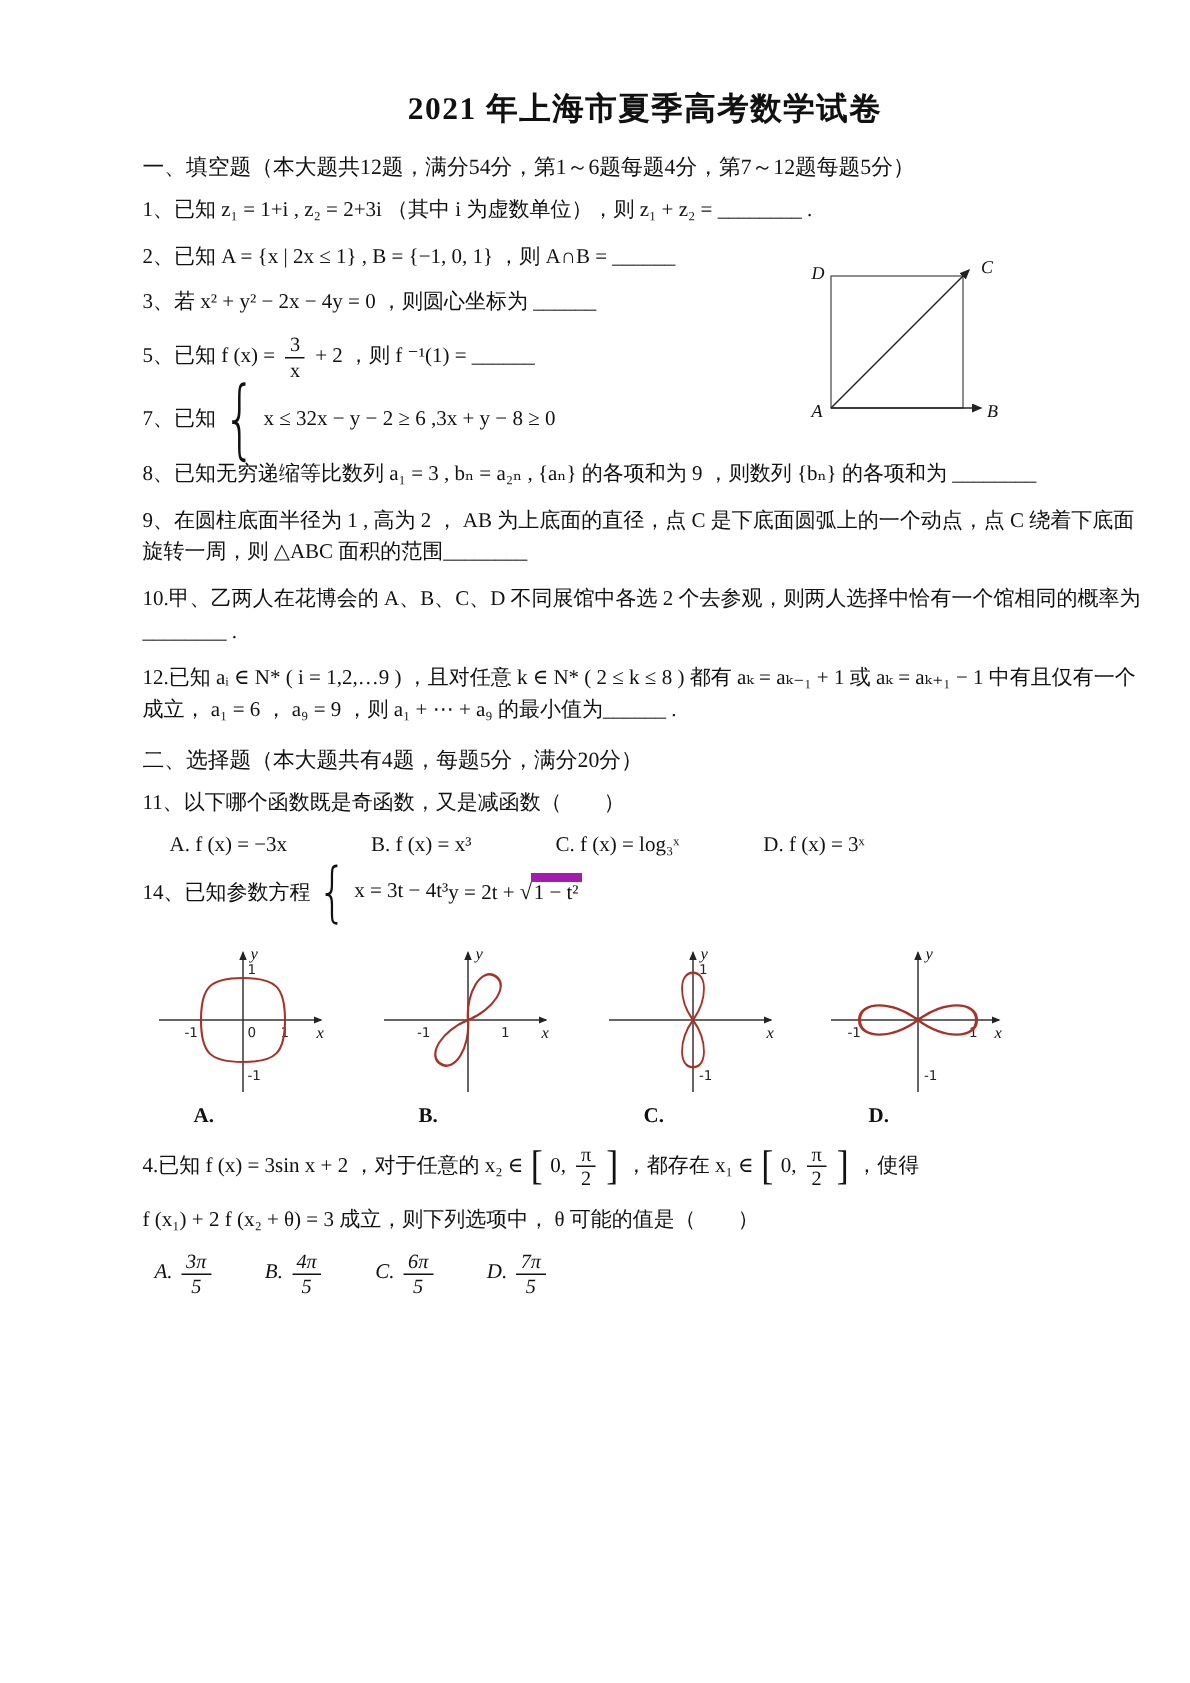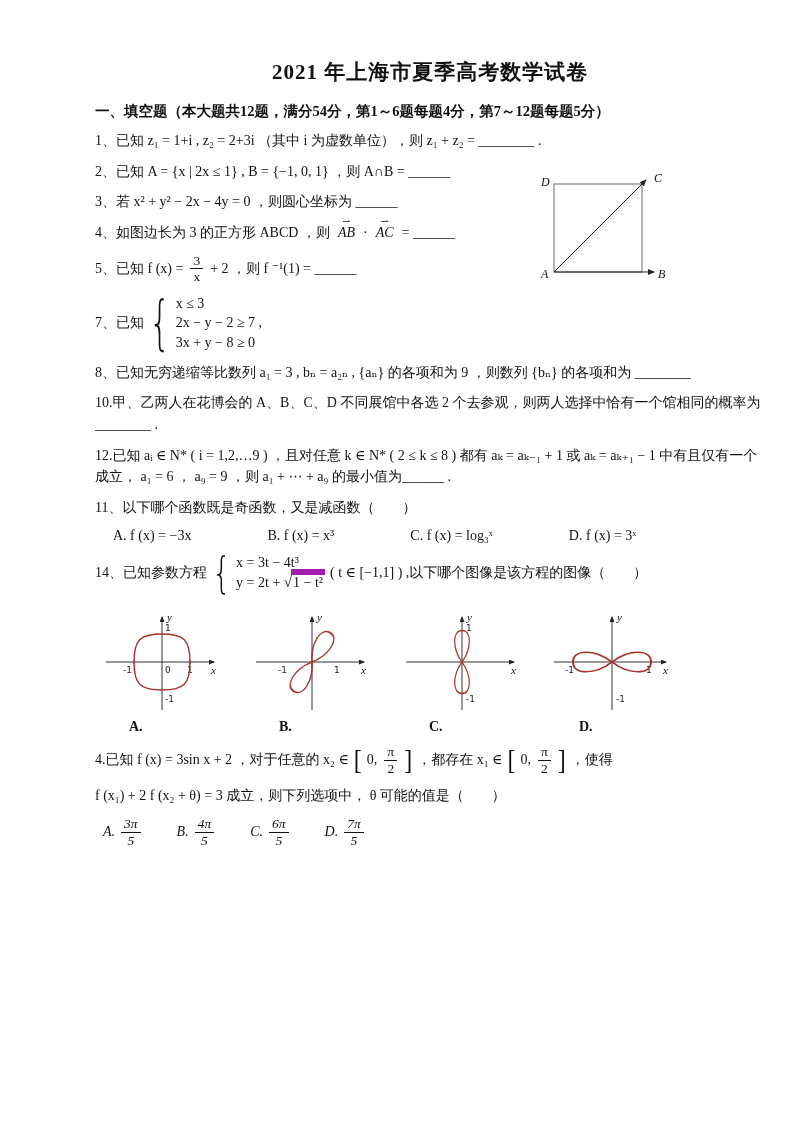--- a/index.html
+++ b/index.html
@@ -1,35 +1,35 @@
 <!DOCTYPE html>
 <html><head>
 <meta charset="utf-8">
 <style>
   html,body{margin:0;padding:0;background:#ffffff}
   .page{width:793px;height:1122px;background:#fff;position:relative;overflow:hidden;
         font-family:"Liberation Serif","DejaVu Serif",serif;color:#111;font-size:14px;margin:0 auto}
   .content{padding:46px 28px 0 95px}
   .title{text-align:center;font-size:21px;font-weight:bold;margin:12px 0 16px;letter-spacing:1px}
-  .sec{font-weight:bold;font-size:14.5px;margin:12px 0 8px}
+  .sec{font-weight:normal;font-size:14.5px;margin:12px 0 8px}
   .q{margin:9px 0;line-height:1.55}
   .row{display:flex;align-items:center;flex-wrap:wrap;column-gap:5px}
-  .sys{display:inline-flex;flex-direction:column;line-height:1.4}
+  .sys{display:inline-flex;flex-direction:row;line-height:1.4}
   .brace{display:inline-block;line-height:1;font-family:"DejaVu Sans",sans-serif;font-weight:300}
   .b3{font-size:34px;transform:scaleY(1.7)}
   .b2{font-size:30px;transform:scaleY(1.45)}
   .frac{display:inline-flex;flex-direction:column;align-items:center;vertical-align:middle;
         line-height:1.15;font-size:13.5px;margin:0 2px}
   .frac .fn{border-bottom:1px solid #111;padding:0 3px}
   .vec{font-style:italic;position:relative;margin:0 3px;display:inline-block}
   .vec::after{content:"⇀";position:absolute;left:50%;transform:translateX(-50%);top:-0.85em;font-size:10px}
   .bk{display:inline-block;font-size:24px;line-height:1;transform:scaleY(1.15);vertical-align:middle}
   .rad{font-size:15px}
   .sqrt{border-top:6px solid #a21caf;padding:0 2px;margin-left:-1px}
-  .opts13{display:flex;margin:2px 0 6px 18px;gap:76px}
+  .opts13{display:flex;margin:2px 0 6px 18px;gap:56px}
   .opts15{display:flex;align-items:center;margin:4px 0 6px 8px;gap:34px;font-style:italic}
   .opt{display:inline-flex;align-items:center;gap:4px}
   .graphs{display:flex;gap:24px;margin:16px 0 6px 4px}
   .graph{display:flex;flex-direction:column}
   .glabel{margin:4px 0 0 30px;font-weight:bold}
   .figure{position:absolute;left:536px;top:168px}
   .ax{font-size:11px;font-style:italic;fill:#111;font-family:"Liberation Serif",serif}
   .tk{font-size:9px;fill:#222;font-family:"DejaVu Sans",sans-serif}
   .fg{font-size:12px;font-style:italic;fill:#111;font-family:"Liberation Serif",serif}
 </style>
@@ -40,72 +40,66 @@
   <div class="content">
 
     <h1 class="title">2021 年上海市夏季高考数学试卷</h1>
 
     <div class="sec">一、填空题（本大题共12题，满分54分，第1～6题每题4分，第7～12题每题5分）</div>
 
     <p class="q">1、已知 z₁ = 1+i , z₂ = 2+3i （其中 i 为虚数单位），则 z₁ + z₂ = ________ .</p>
     <p class="q">2、已知 A = {x | 2x ≤ 1} , B = {−1, 0, 1} ，则 A∩B = ______</p>
     <p class="q">3、若 x² + y² − 2x − 4y = 0 ，则圆心坐标为 ______</p>
 
-    <p class="q row">
-      <span>4、如图边长为 3 的正方形 ABCD ，则</span>
-      <span class="vec">AB</span>
-      <span>·</span>
-      <span class="vec">AC</span>
-      <span>= ______</span>
-    </p>
 
     <p class="q row">
       <span>5、已知 f (x) =</span>
       <span class="frac">
         <span class="fn">3</span>
         <span>x</span>
       </span>
       <span>+ 2 ，则 f ⁻¹(1) = ______</span>
     </p>
 
 
     <div class="q row">
       <span>7、已知</span>
       <span class="brace b3">{</span>
       <span class="sys">
         <span>x ≤ 3</span>
-        <span>2x − y − 2 ≥ 7 ,</span>
+        <span>2x − y − 2 ≥ 6 ,</span>
         <span>3x + y − 8 ≥ 0</span>
       </span>
     </div>
 
     <p class="q">8、已知无穷递缩等比数列 a₁ = 3 , bₙ = a₂ₙ , {aₙ} 的各项和为 9 ，则数列 {bₙ} 的各项和为 ________</p>
+    <p class="q">9、在圆柱底面半径为 1 , 高为 2 ， AB 为上底面的直径，点 C 是下底面圆弧上的一个动点，点 C 绕着下底面旋转一周，则 △ABC 面积的范围________</p>
     <p class="q">10.甲、乙两人在花博会的 A、B、C、D 不同展馆中各选 2 个去参观，则两人选择中恰有一个馆相同的概率为________ .</p>
     <p class="q">12.已知 aᵢ ∈ N* ( i = 1,2,…9 ) ，且对任意 k ∈ N* ( 2 ≤ k ≤ 8 ) 都有 aₖ = aₖ₋₁ + 1 或 aₖ = aₖ₊₁ − 1 中有且仅有一个成立， a₁ = 6 ， a₉ = 9 ，则 a₁ + ⋯ + a₉ 的最小值为______ .</p>
 
+    <div class="sec">二、选择题（本大题共有4题，每题5分，满分20分）</div>
 
     <p class="q">11、以下哪个函数既是奇函数，又是减函数（　　）</p>
     <div class="opts13">
       <span>A. f (x) = −3x</span>
       <span>B. f (x) = x³</span>
       <span>C. f (x) = log₃ˣ</span>
       <span>D. f (x) = 3ˣ</span>
     </div>
 
     <div class="q row">
       <span>14、已知参数方程</span>
       <span class="brace b2">{</span>
       <span class="sys">
         <span>x = 3t − 4t³</span>
         <span>
           <span>y = 2t +</span>
           <span class="rad">√</span><span class="sqrt">1 − t²</span>
         </span>
       </span>
-      <span>( t ∈ [−1,1] ) ,以下哪个图像是该方程的图像（　　）</span>
     </div>
 
     <div class="graphs">
 
       <div class="graph">
         <svg width="126" height="106" viewBox="-63 -53 126 106">
           <defs>
               <marker id="arA" markerWidth="7" markerHeight="7" refX="5" refY="2.5" orient="auto">
                 <path d="M0,0L6,2.5L0,5Z" fill="#222"></path>
               </marker>

